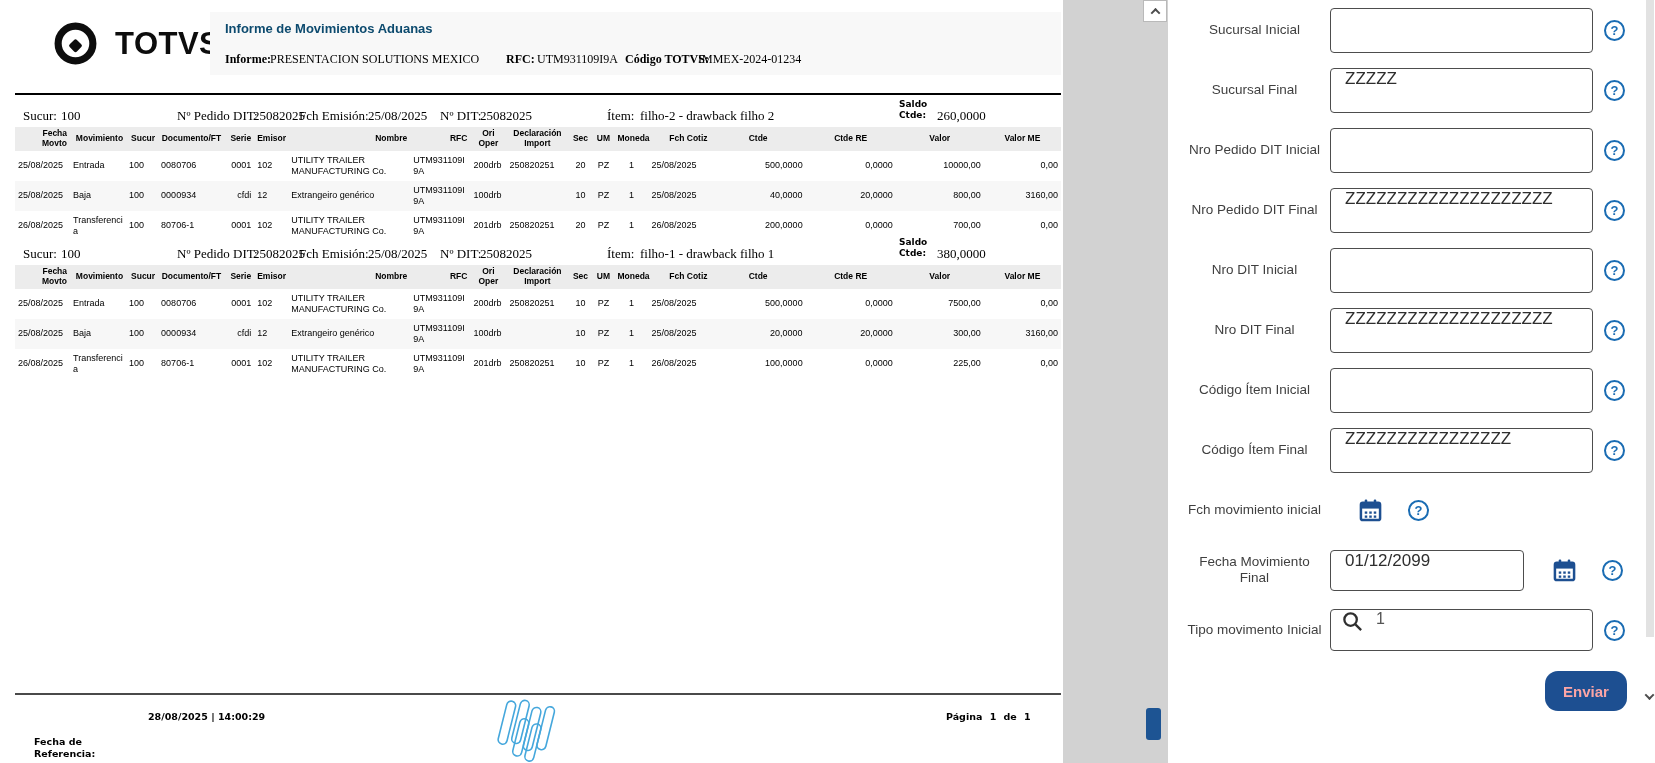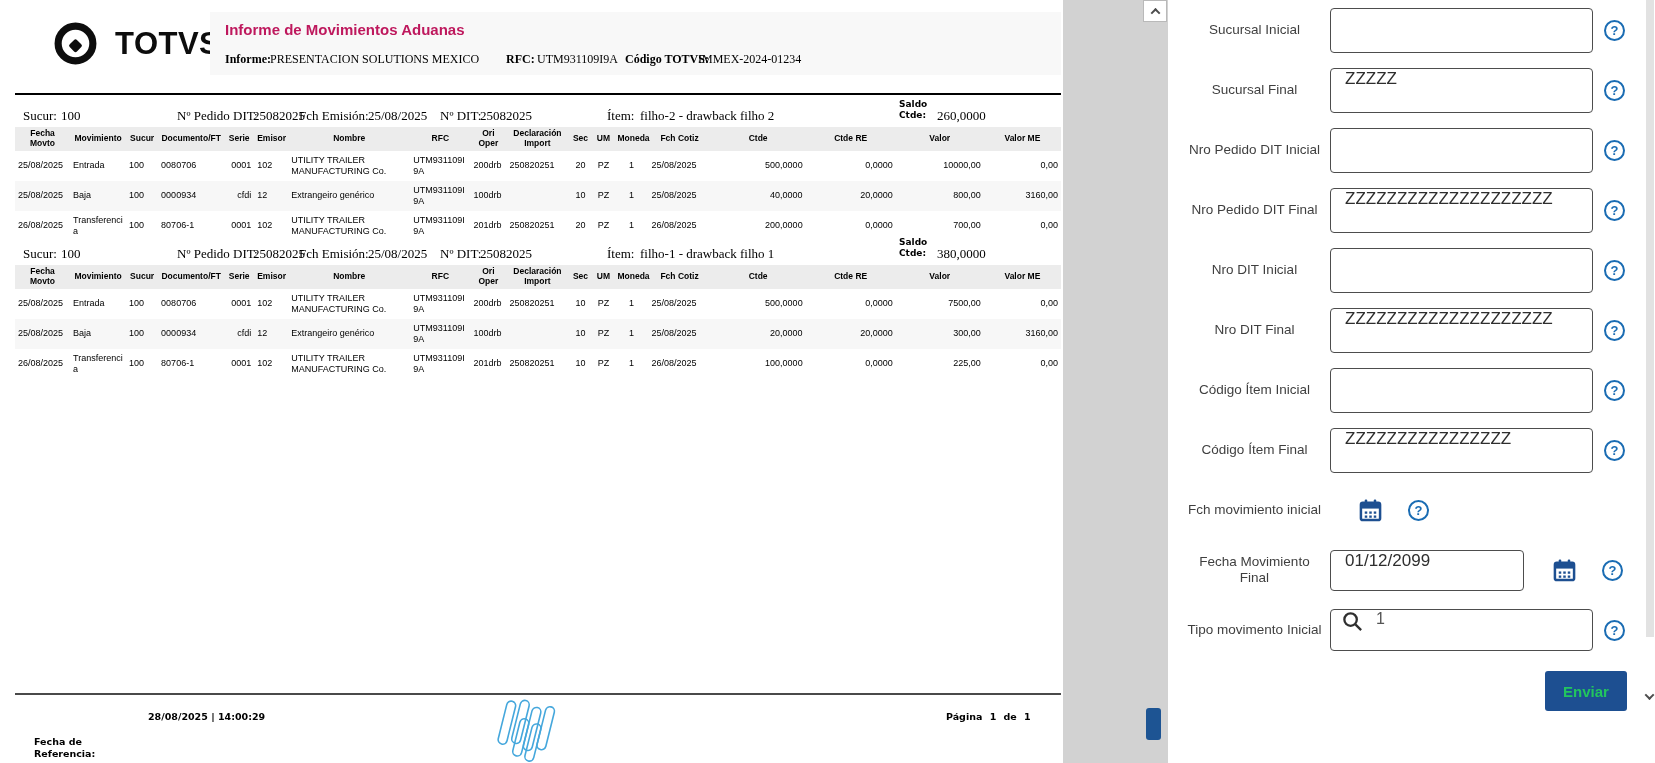--- a/index.html
+++ b/index.html
@@ -5,34 +5,34 @@
   * { margin:0; padding:0; box-sizing:border-box; }
   html,body { width:1655px; height:763px; overflow:hidden; background:#fff;
               font-family:"Liberation Sans", sans-serif; }
   #app { position:relative; width:1655px; height:763px; background:#fff; }
 
   
   #report { position:absolute; left:0; top:0; width:1063px; height:763px; background:#fff; color:#000; }
   #logo { position:absolute; left:52px; top:20px; display:flex; align-items:center; gap:16px; }
   #logo .word { font-size:31px; font-weight:800; letter-spacing:.5px; color:#0d0d0d; }
   #title-block { position:absolute; left:210px; top:12px; width:851px; height:63px; background:#f8f8f8; }
-  #rep-title { position:absolute; left:15px; top:9px; font-size:15px; font-weight:600; color:#be185d; }
+  #rep-title { position:absolute; left:15px; top:9px; font-size:13px; font-weight:600; color:#0c4a6e; }
   .sub { position:absolute; top:40px; font-family:"Liberation Serif", serif; font-size:12px; color:#000; }
   .sub.lbl { font-weight:bold; }
   #black-rule { position:absolute; left:15px; top:93px; width:1046px; height:2px; background:#000; }
 
   .meta { position:absolute; left:15px; width:1046px; height:26px; }
   .m { position:absolute; top:4px; font-family:"Liberation Serif", serif; font-size:13px; white-space:nowrap; }
   .saldo-lbl { position:absolute; top:-5px; width:36px; font-size:9px; line-height:1.25; font-weight:bold;
                font-family:"DejaVu Sans", sans-serif; }
 
   table.rep { position:absolute; left:15px; width:1046px; border-collapse:collapse; table-layout:fixed;
               font-size:9px; font-family:"Liberation Sans", sans-serif; }
   table.rep th { background:#ececec; font-weight:bold; font-size:8.5px; line-height:1.15;
-                 padding:2px 3px; text-align:center; vertical-align:middle; height:21px; }
+                 padding:2px 3px; text-align:right; vertical-align:middle; height:21px; }
   table.rep td { padding:1px 3px; vertical-align:middle; height:30px; line-height:1.2; word-wrap:break-word; }
   table.rep tbody tr:nth-child(even) td { background:#f7f7f7; }
   table.rep th.c, table.rep td.c { text-align:center; }
   table.rep th.r, table.rep td.r { text-align:right; }
   table.rep th.num { text-align:center; }
 
   #footer-rule { position:absolute; left:15px; top:693px; width:1046px; height:2px; background:#4a4a4a; }
   .foot { position:absolute; font-family:"DejaVu Sans", sans-serif; font-weight:bold; font-size:9.5px; color:#000; }
   #ref-label { left:34px; top:736px; width:62px; line-height:1.3; }
   #ref-value { left:148px; top:711px; }
@@ -57,22 +57,22 @@
   .fbox.text { width:263px; height:45px; }
   .fbox.date { width:194px; height:41px; }
   .fbox.lookup { width:263px; height:42px; padding-left:10px; }
   .help-ico { width:21px; height:21px; border:2px solid #1a6cb3; border-radius:50%; color:#1a6cb3;
               font-weight:bold; font-size:13px; display:flex; align-items:center; justify-content:center;
               margin-left:11px; flex:0 0 auto; }
   .cal-ico { margin-left:29px; flex:0 0 auto; display:flex; }
   .cal-ico + .help-ico { margin-left:26px; }
   .search-ico { margin-right:12px; display:flex; }
   #submit-row { display:flex; height:62px; align-items:center; }
-  #submit-btn { margin-left:auto; margin-right:28px; width:82px; height:40px; background:#1d4f91; color:#22c55e;
-                border:none; border-radius:3px; font-size:15px; font-weight:bold; font-family:"Liberation Sans",sans-serif;
+  #submit-btn { margin-left:auto; margin-right:28px; width:82px; height:40px; background:#1d4f91; color:#fca5a5;
+                border:none; border-radius:13px; font-size:15px; font-weight:bold; font-family:"Liberation Sans",sans-serif;
                 cursor:pointer; }
 
   
   #form-scroll-track { position:absolute; left:1645px; top:0; width:10px; height:763px; background:#fff; }
   #form-scroll-thumb { position:absolute; left:1646px; top:0; width:8px; height:637px; background:#e2e2e2; }
   #form-scroll-down { position:absolute; left:1643px; top:688px; width:12px; height:16px; display:flex;
                       align-items:center; justify-content:center; background:#fff; }
 </style>
 </head>
 <body>

